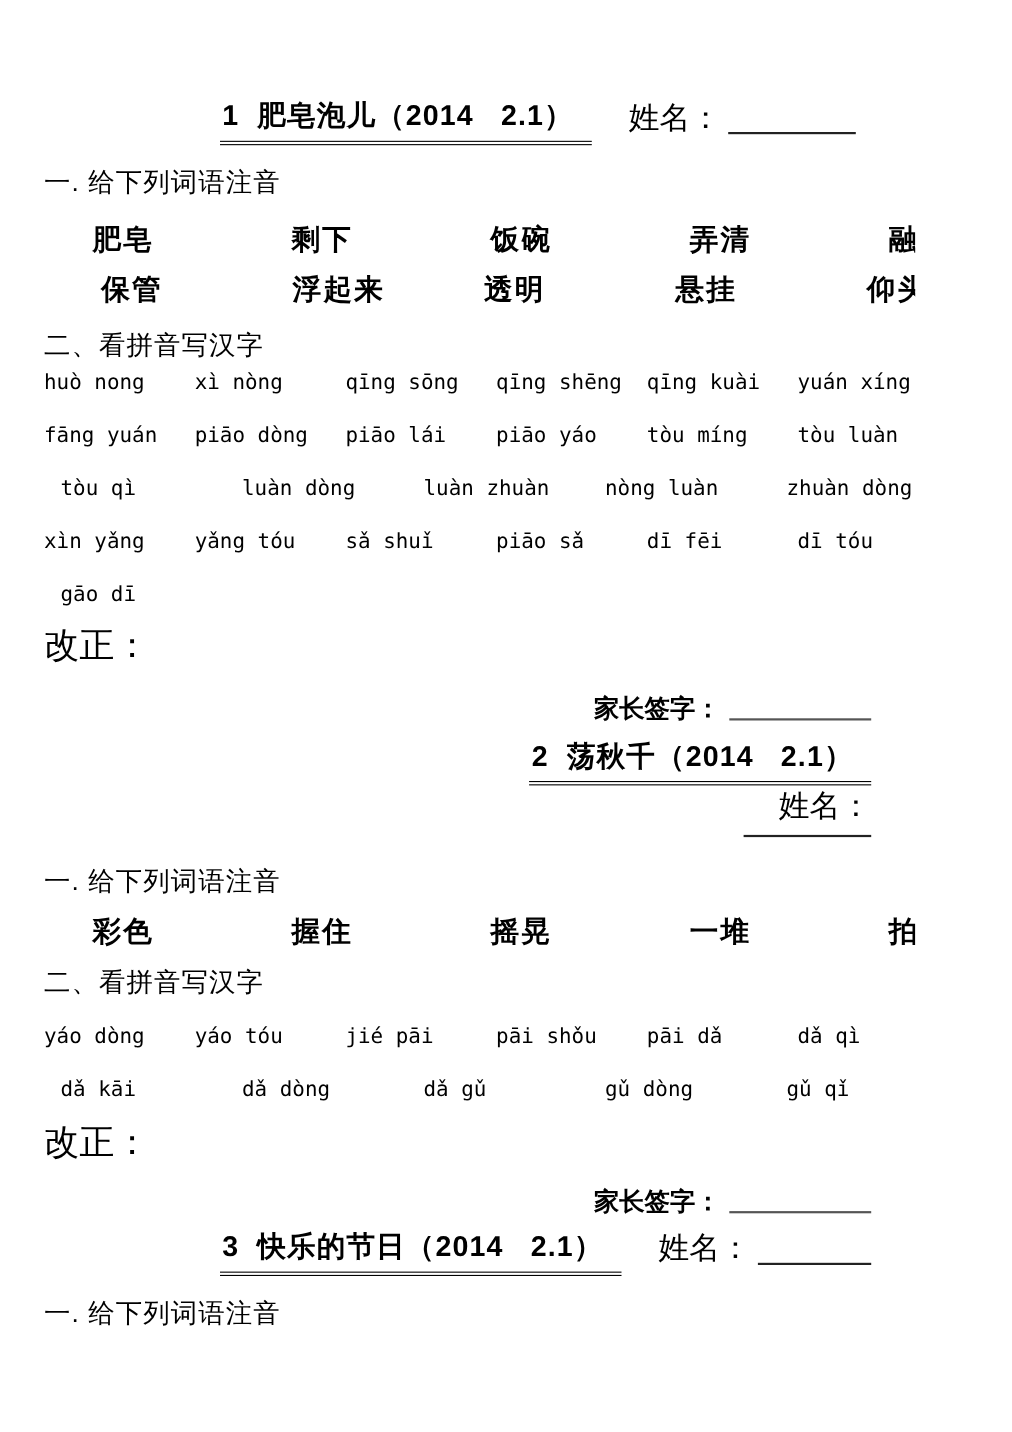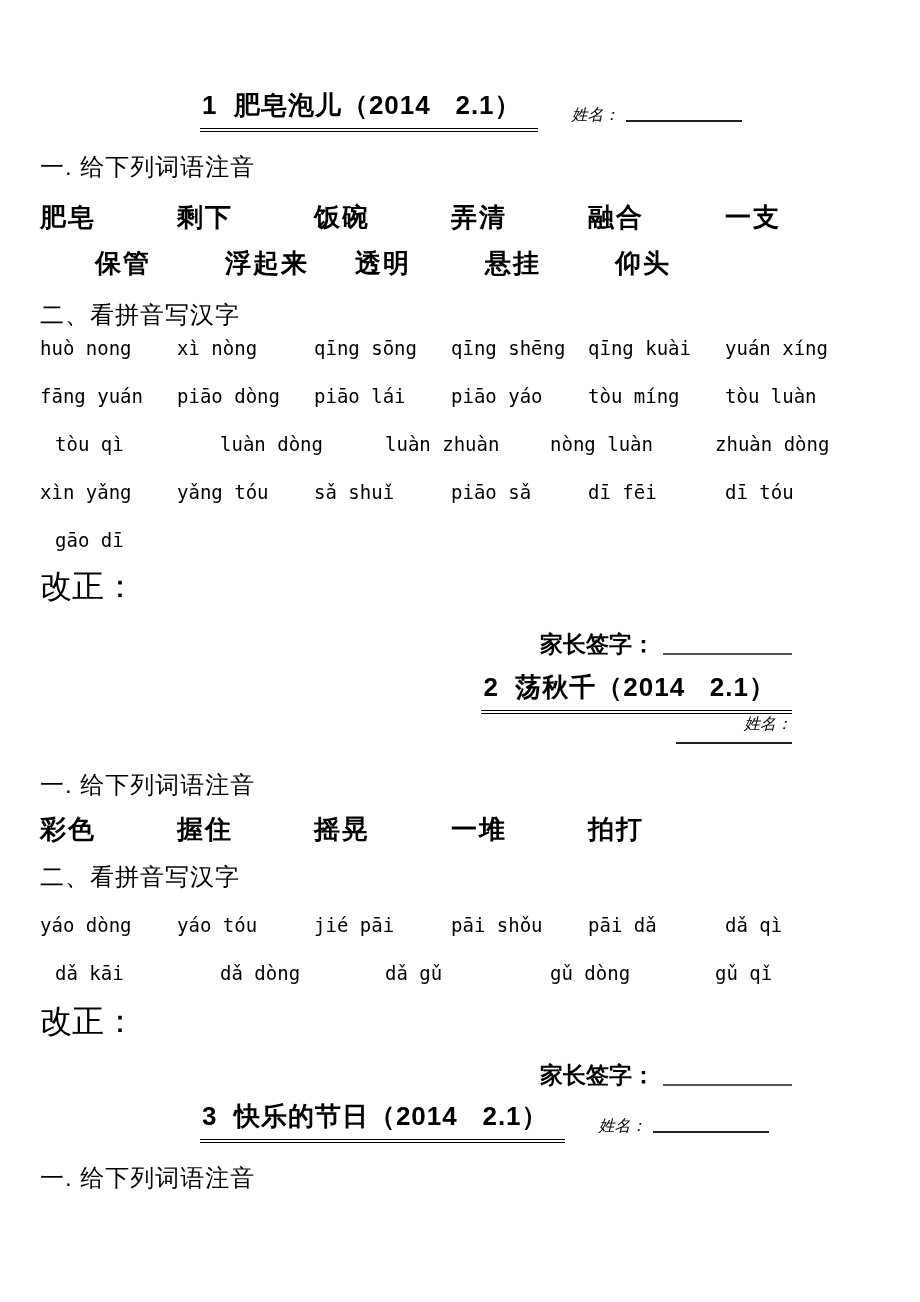--- a/index.html
+++ b/index.html
@@ -15,35 +15,35 @@
   }
   .title-row { display:flex; align-items:flex-end; margin-left:160px; }
   .title {
     font-size:26px; font-weight:bold; letter-spacing:1px;
     border-bottom:4px double #000;
     padding:0 16px 5px 2px;
     white-space:pre;
   }
   .name-label {
     font-family:"Liberation Serif", serif;
-    font-size:16px; margin-left:34px; padding-bottom:6px; white-space:pre;font-style:italic;
+    font-size:28px; margin-left:34px; padding-bottom:6px; white-space:pre;
   }
   .name-line {
     display:inline-block; width:116px; height:1px;
     border-bottom:2px solid #222; margin-left:6px; margin-bottom:10px;
   }
   .sec-h { font-size:24px; letter-spacing:1px; white-space:pre; line-height:30px; }
   .row { display:flex; line-height:34px; }
   .c { flex:0 0 137px; white-space:pre; }
   .c:last-child { flex:0 0 auto; }
-  .words .c { font-weight:bold; font-size:26px; letter-spacing:2px; }
+  .words .c { font-weight:bold; font-size:26px; letter-spacing:2px;margin-left:44px; }
   .pinyin { font-family:"DejaVu Sans Mono", monospace; font-size:19px; line-height:30px; }
   .pinyin .c { flex:0 0 137px; }
   .w130 .c { flex:0 0 130px; }
-  .ind8  { padding-left:8px;justify-content:center; }
+  .ind8  { padding-left:8px; }
   .ind15 { padding-left:15px;gap:28px; }
   .correction { font-size:32px; white-space:pre; line-height:30px; }
   .sign-row { display:flex; align-items:flex-end; margin-left:500px; }
   .sign-label {
     font-family:"Liberation Serif", serif; font-weight:bold;
     font-size:23px; white-space:pre;
   }
   .sign-line {
     display:inline-block; width:190px; height:1px;
     border-bottom:2px solid #555; margin-left:8px; margin-bottom:5px;

